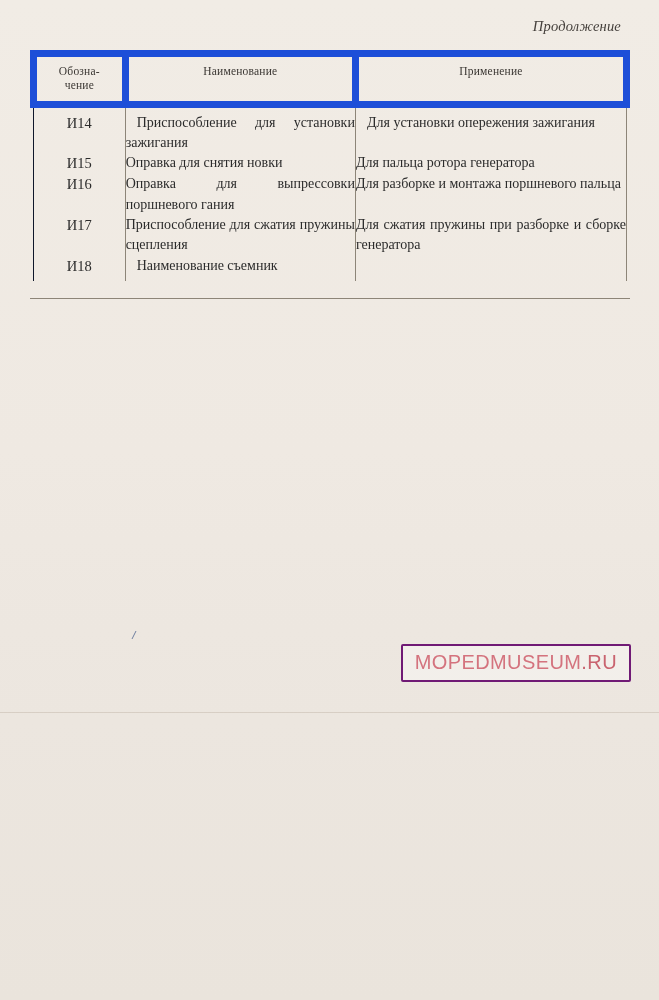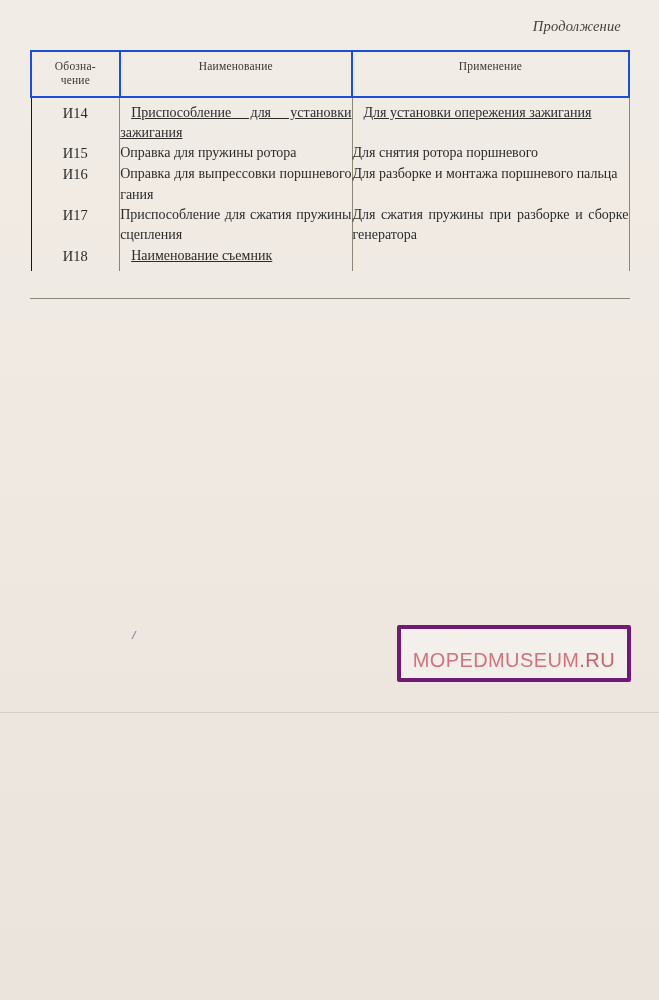--- a/index.html
+++ b/index.html
@@ -50,21 +50,21 @@
   }
   table.tools {
     position: absolute;
     left: 30px;
     top: 50px;
     width: 600px;
     border-collapse: collapse;
     font-size: 13px;
   }
   table.tools th, table.tools td {
-    border: 2px solid #1d4ed8;
+    border: 7px solid #1d4ed8;
     vertical-align: top;
   }
   table.tools thead th {
     font-weight: normal;
     font-family: "Liberation Serif", serif;
     font-size: 11.5px;
     text-align: center;
     padding: 7px 4px 8px 4px;
     letter-spacing: 0.2px;
     color: #3a3632;
@@ -94,21 +94,20 @@
   .cell-text {
     font-size: 14px;
     line-height: 1.45;
     padding: 1px 7px 1px 9px;
     text-align: justify;
     text-align-last: left;
     hyphens: manual;
   }
   .cell-text.indent {
     text-indent: 11px;
-    text-decoration: underline;
   }
   tbody tr td.cell-code { padding-left: 0; padding-right: 0; }
 
   
   .table-bottom-rule {
     position: absolute;
     left: 30px;
     top: 298px;
     width: 600px;
     height: 1px;
@@ -121,23 +120,23 @@
     top: 630px;
     width: 6px;
     height: 10px;
     pointer-events: none;
   }
 
   .watermark {
     position: absolute;
     right: 28px;
     bottom: 22px;
-    border: 4px solid #701a75;
+    border: 2px solid #701a75;
     background: rgba(255,255,255,0.35);
-    padding: 20px 12px 6px 12px;
+    padding: 5px 12px 6px 12px;
     border-radius: 2px;
     font-family: "Liberation Sans", sans-serif;
     font-size: 20px;
     letter-spacing: 0.4px;
     color: #d4737e;
     white-space: nowrap;
   }
   .watermark .w-ru { color: #c9636f; }
 </style>
 </head>
@@ -162,22 +161,22 @@
       </tr>
     </thead>
     <tbody>
       <tr>
         <td class="cell-code">И14</td>
         <td class="cell-text indent">Приспособление для уста­новки зажигания</td>
         <td class="cell-text indent">Для установки опережения зажи­гания</td>
       </tr>
       <tr>
         <td class="cell-code">И15</td>
-        <td class="cell-text">Оправка для пружины ротора</td>
-        <td class="cell-text">Для снятия ротора поршневого</td>
+        <td class="cell-text">Оправка для снятия новки</td>
+        <td class="cell-text">Для пальца ротора генератора</td>
       </tr>
       <tr>
         <td class="cell-code">И16</td>
         <td class="cell-text">Оправка для выпрессовки поршневого гания</td>
         <td class="cell-text">Для разборке и монтажа порш­невого пальца</td>
       </tr>
       <tr>
         <td class="cell-code">И17</td>
         <td class="cell-text">Приспособление для сжатия пружины сцепления</td>
         <td class="cell-text">Для сжатия пружины при разборке и сборке генератора</td>

